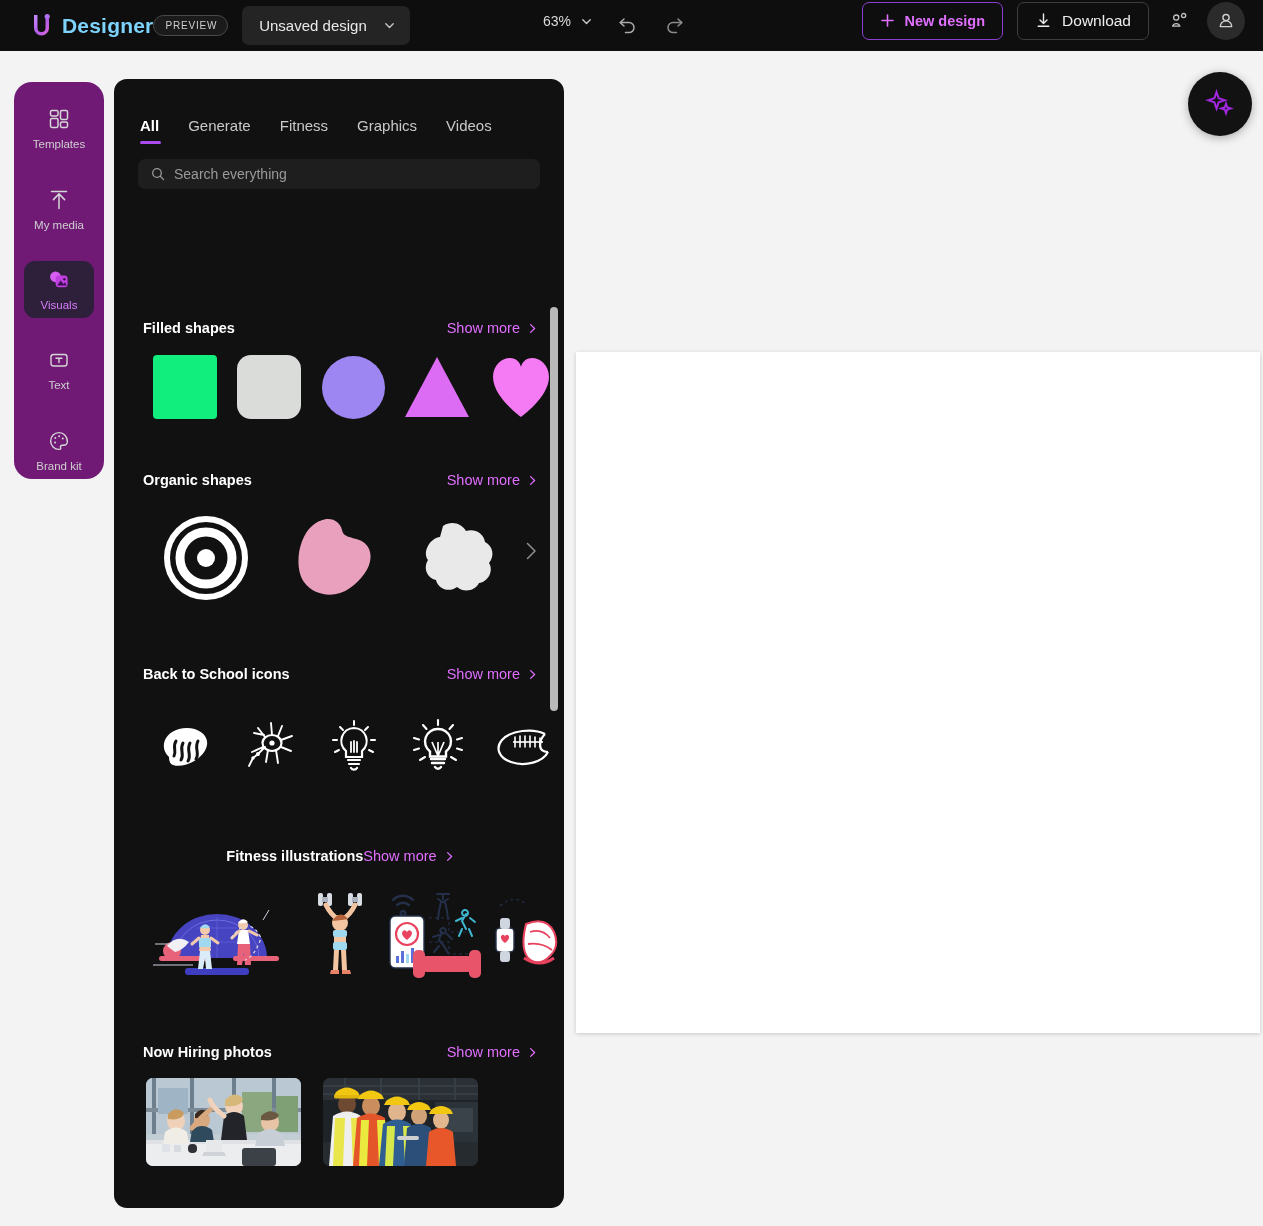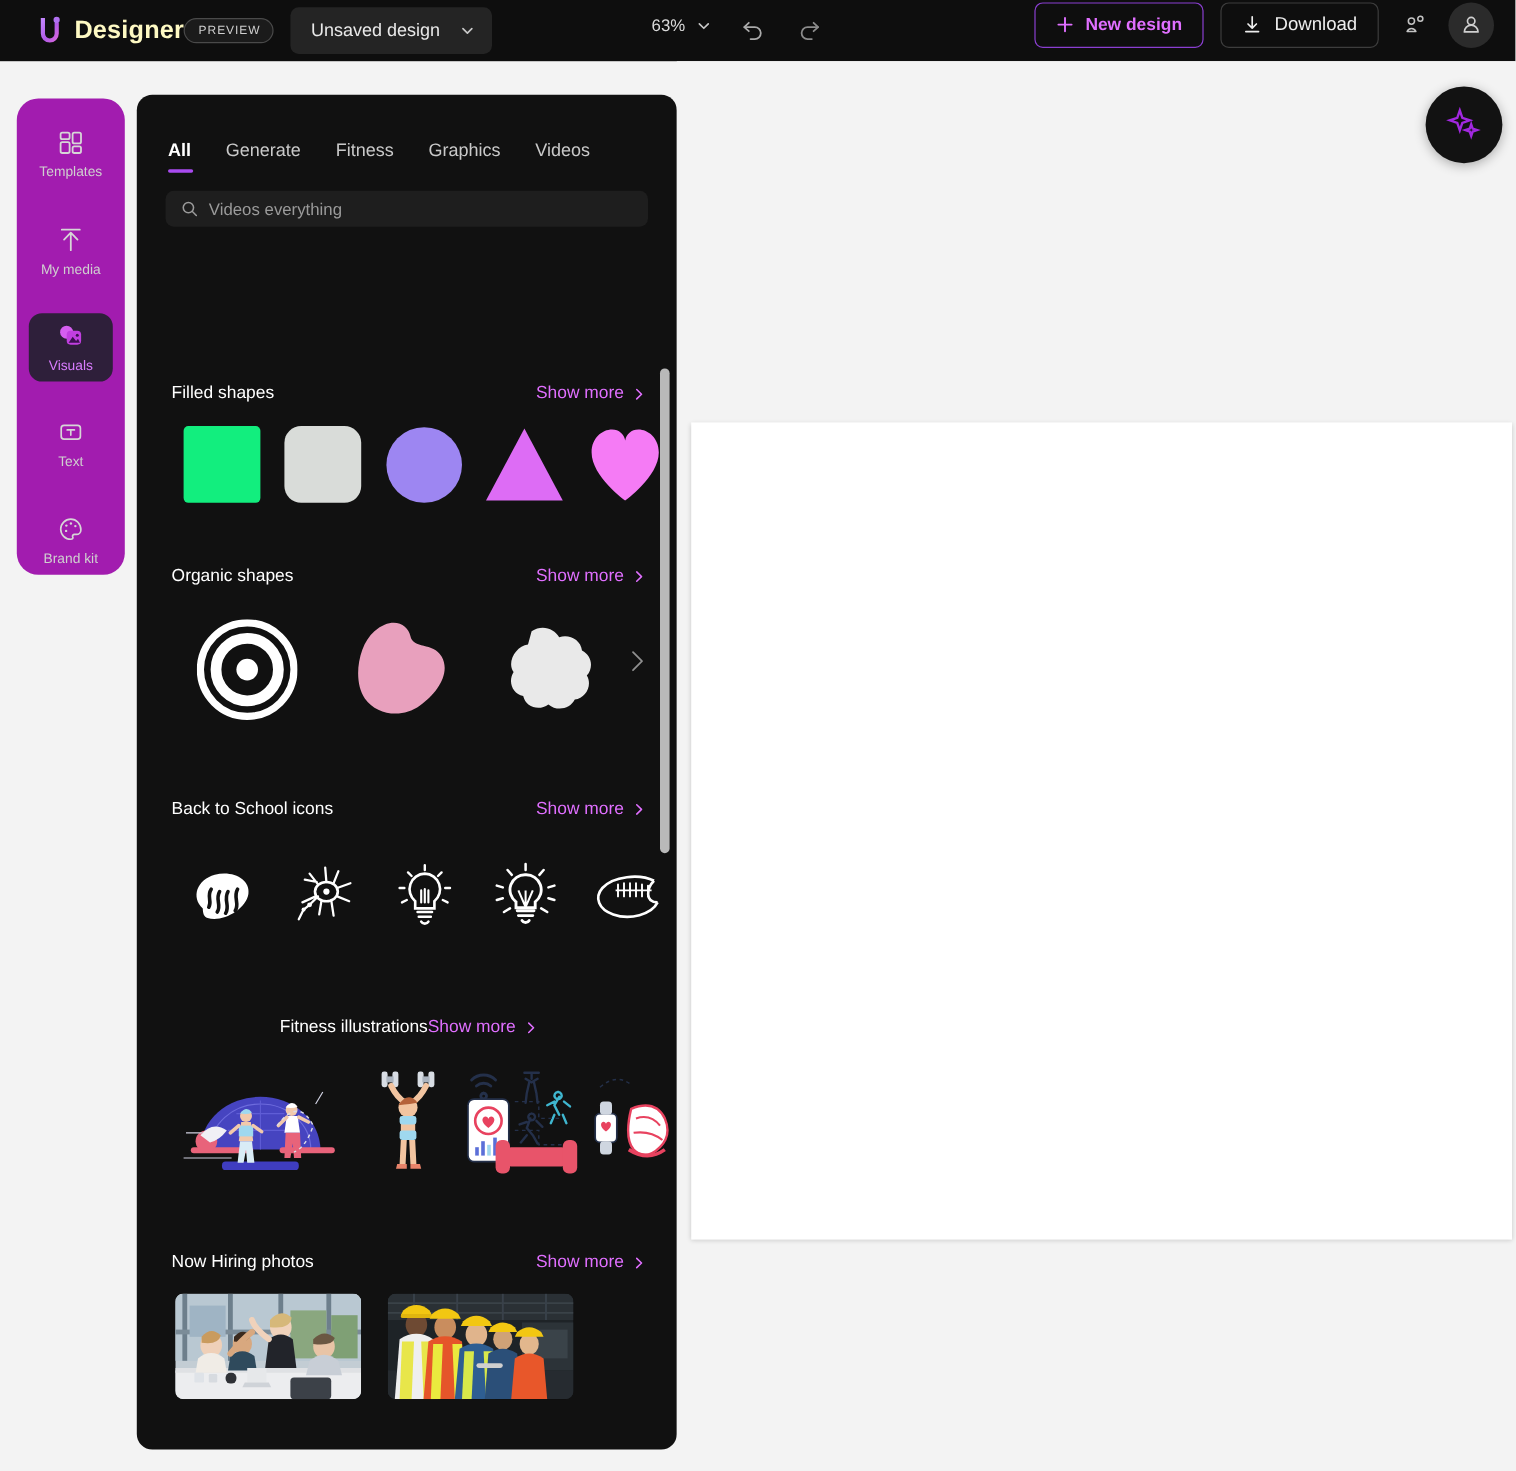--- a/index.html
+++ b/index.html
@@ -12,21 +12,21 @@
   #app { position: relative; width: 1263px; height: 1226px; background: #f3f3f3; }
 
   
   .topbar {
     position: absolute; left: 0; top: 0; width: 1263px; height: 51px;
     background: #0e0e0e; display: flex; align-items: center;
   }
   .logo-wrap { display: flex; align-items: center; margin-left: 28px; }
   .logo-mark { width: 26px; height: 28px; display: block; }
   .logo-text {
-    color: #fef9c3; font-size: 21px; font-weight: bold; letter-spacing: .2px;
+    color: #7dd3fc; font-size: 21px; font-weight: bold; letter-spacing: .2px;
     margin-left: 8px;
   }
   .preview-pill {
     border: 1px solid #4a4a4a; border-radius: 11px;
     color: #cfcfcf; font-size: 10px; letter-spacing: .8px;
     padding: 4px 10px 4px 11px; background: #1b1b1b;
   }
   .doc-name {
     margin-left: 14px; background: #242424; border-radius: 7px;
     height: 39px; display: flex; align-items: center; gap: 16px;
@@ -62,21 +62,21 @@
   }
   .avatar {
     width: 38px; height: 38px; border-radius: 50%; background: #2b2b2b;
     margin-left: 10px; display: flex; align-items: center; justify-content: center;
     cursor: pointer;
   }
 
   
   .rail {
     position: absolute; left: 14px; top: 82px; width: 90px; height: 397px;
-    background: #a21caf; border-radius: 18px;
+    background: #701a75; border-radius: 18px;
     display: flex; flex-direction: column; align-items: center;
     padding-top: 18px; gap: 7px;
   }
   .rail-item {
     width: 70px; height: 68px; border-radius: 11px;
     display: flex; flex-direction: column; align-items: center; justify-content: center;
     gap: 7px; cursor: pointer;
   }
   .rail-item .lbl { color: #cfcfcf; font-size: 11.5px; }
   .rail-item.active { background: #2e1f3a; }
@@ -106,21 +106,21 @@
   .search .ph { color: #9a9a9a; font-size: 14px; }
 
   .scrollarea {
     position: absolute; left: 0; top: 215px; width: 450px; height: 914px;
     overflow: hidden;
   }
   .sec-head {
     display: flex; align-items: center; justify-content: space-between;
     padding: 0 26px 0 29px; margin-top: 26px;
   }
-  .sec-title { color: #ffffff; font-size: 14.5px; font-weight: normal; }
+  .sec-title { color: #ffffff; font-size: 14.5px; font-weight: bold; }
   .showmore { display: flex; align-items: center; gap: 7px; cursor: pointer; }
   .showmore .sm { color: #e06fff; font-size: 14.5px; }
   .row { display: flex; align-items: center; padding-left: 29px; gap: 0; }
 
   
   .fs-row { margin-top: 18px; height: 66px; }
   .fs-cell { width: 84px; display: flex; align-items: center; justify-content: center; cursor: pointer; }
   .sq-green { width: 64px; height: 64px; background: #12ee7e; border-radius: 4px; }
   .sq-rounded { width: 64px; height: 64px; background: #d9dcd9; border-radius: 14px; }
   .circ-purple { width: 63px; height: 63px; background: #9d86f2; border-radius: 50%; }
@@ -311,21 +311,21 @@
       <div class="tab">Fitness</div>
       <div class="tab">Graphics</div>
       <div class="tab">Videos</div>
     </div>
 
     <div class="search">
       <svg width="14" height="14" viewBox="0 0 14 14">
         <circle cx="6" cy="6" r="4.3" fill="none" stroke="#9a9a9a" stroke-width="1.3"></circle>
         <path d="M9.3 9.3 L12.6 12.6" stroke="#9a9a9a" stroke-width="1.3" stroke-linecap="round"></path>
       </svg>
-      <span class="ph">Videos everything</span>
+      <span class="ph">Search everything</span>
     </div>
 
     <div class="scrollarea">
 
       <div class="sec-head">
         <span class="sec-title">Filled shapes</span>
         <span class="showmore">
           <span class="sm">Show more</span>
           <svg width="11" height="11" viewBox="0 0 11 11">
             <path d="M3.6 1.6 L7.6 5.5 L3.6 9.4" fill="none" stroke="#e06fff" stroke-width="1.3" stroke-linecap="round" stroke-linejoin="round"></path>

